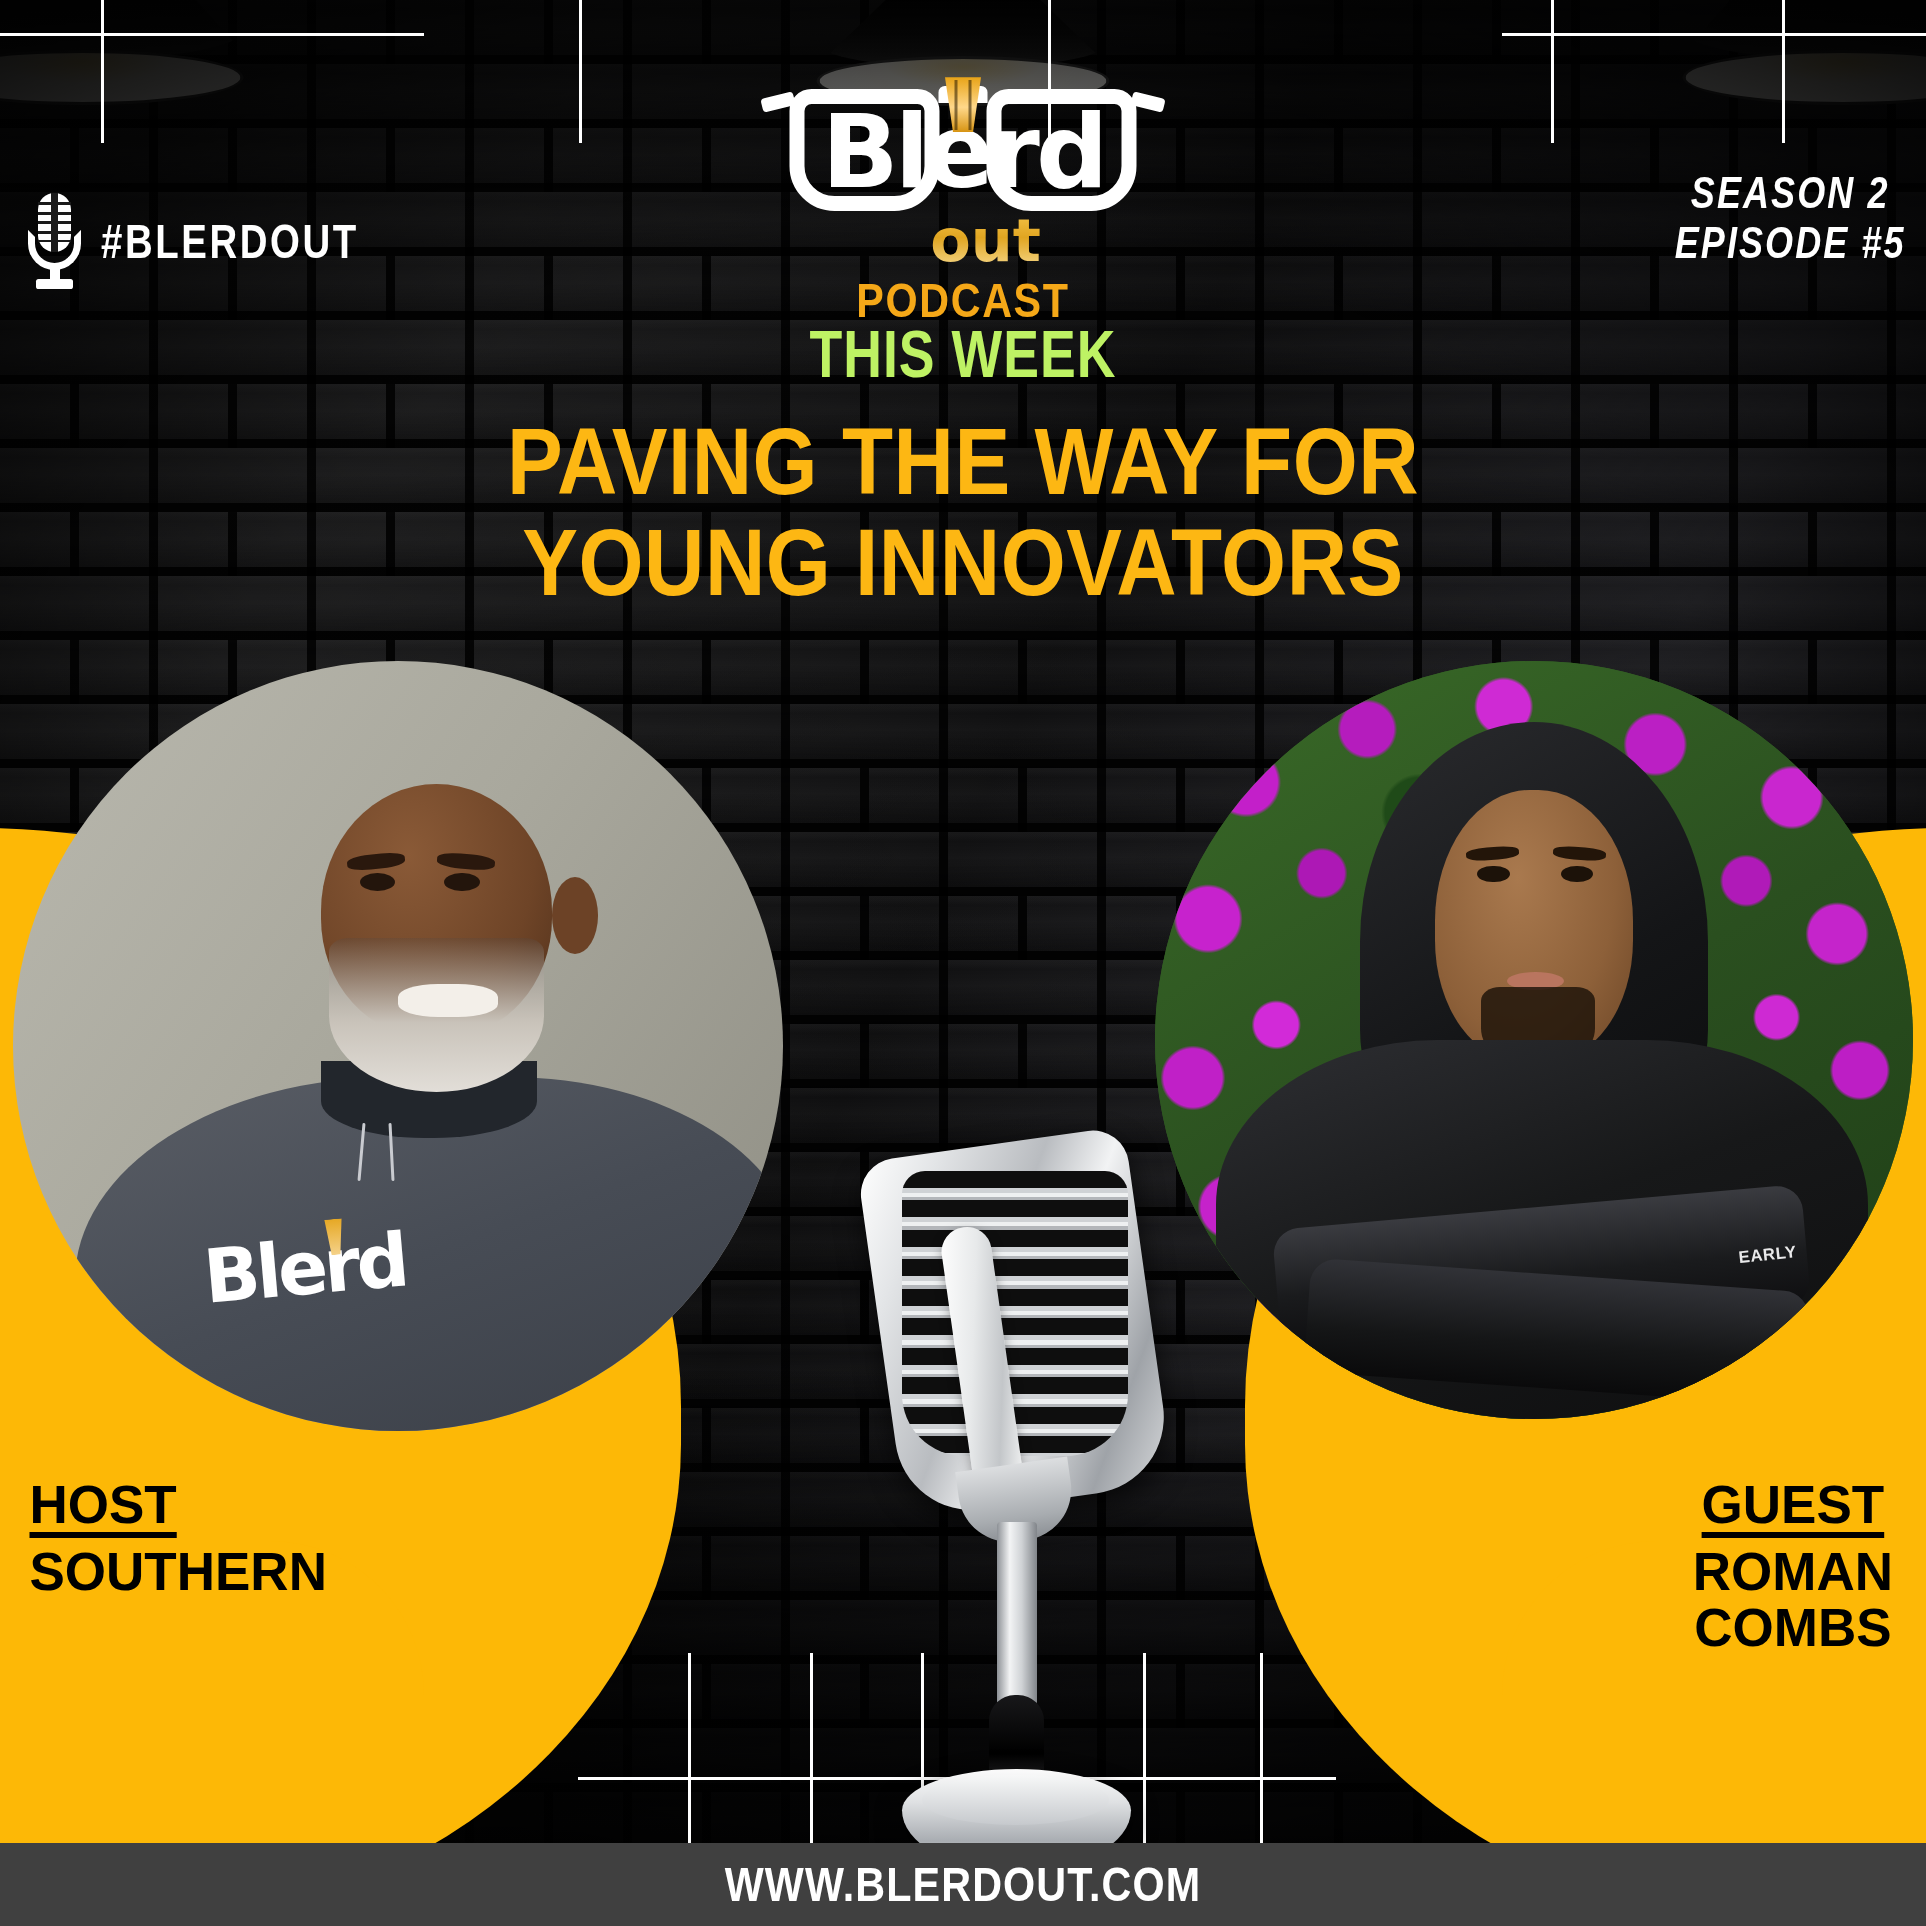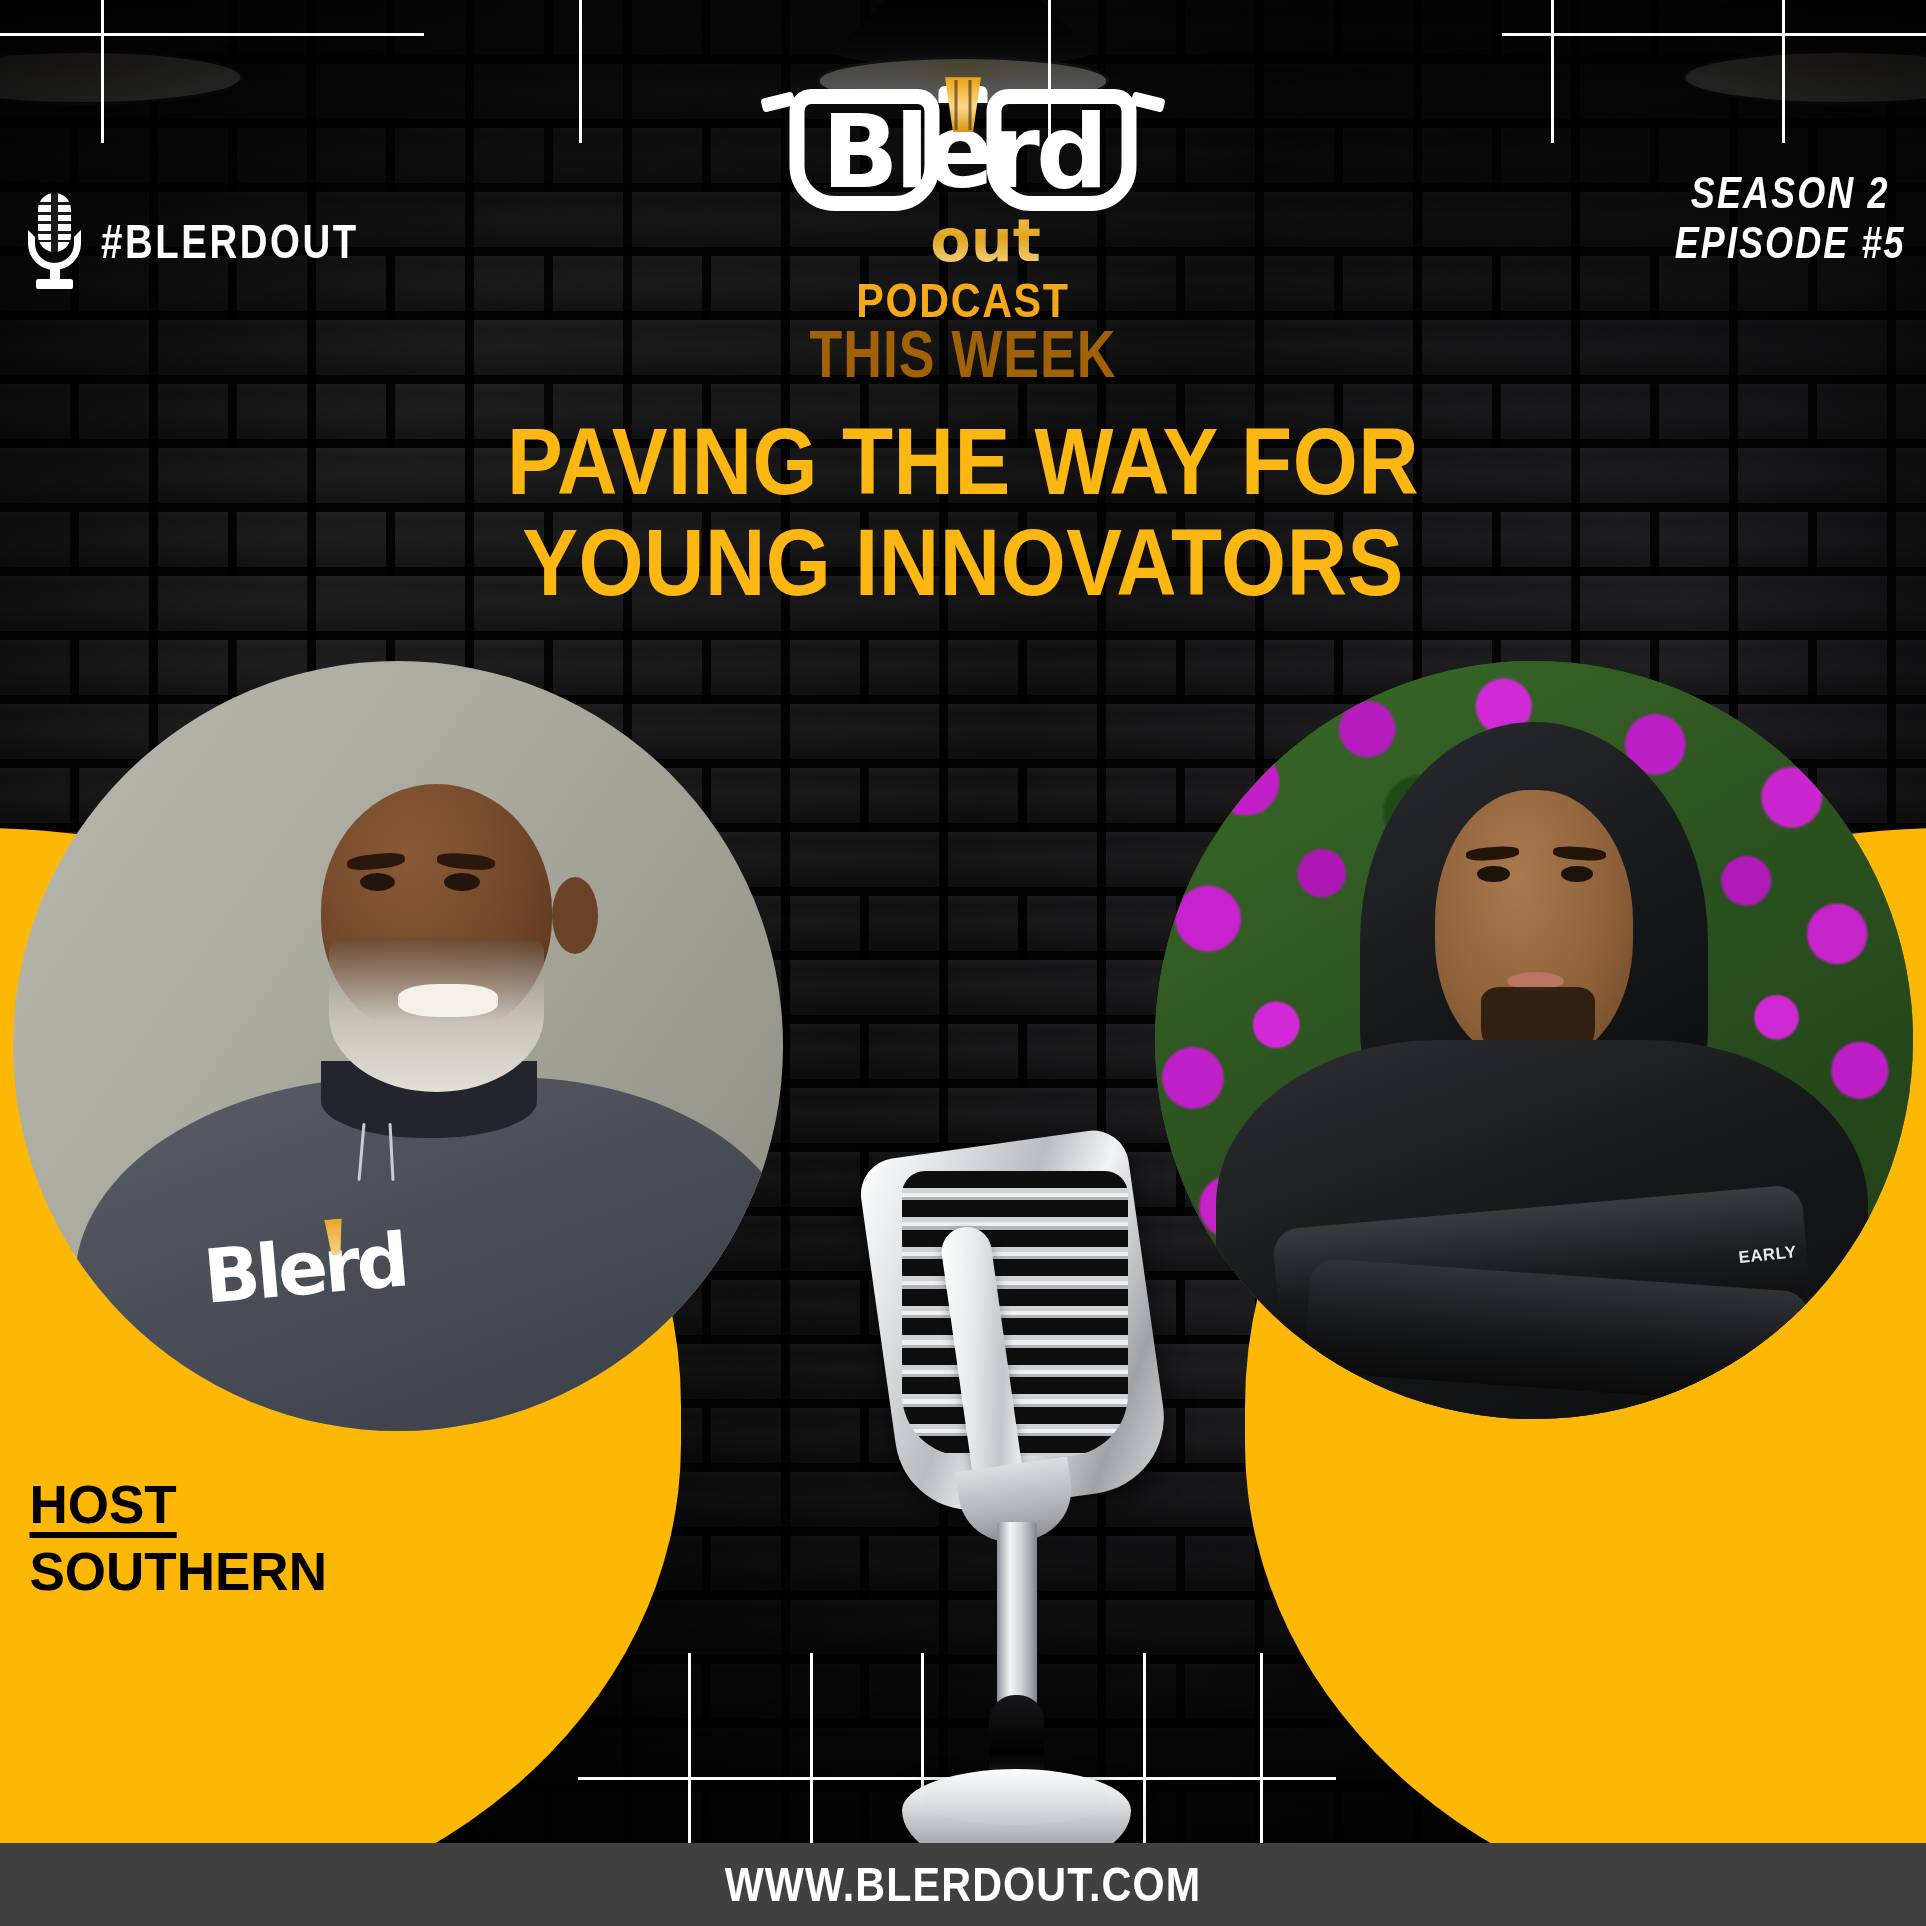--- a/index.html
+++ b/index.html
@@ -159,21 +159,21 @@
   }
   .logo .podcast{
     margin-top:2.6px;color:#f5a818;
     font-size:48px;font-weight:700;letter-spacing:1.9px;
     transform:scaleX(.86);
   }
 
   
   .this-week{
     position:absolute;left:0;right:0;top:315px;text-align:center;
-    color:#a16207;font-size:67px;font-weight:700;letter-spacing:1.3px;
+    color:#bef264;font-size:67px;font-weight:700;letter-spacing:1.3px;
   }
   .this-week span{display:inline-block;transform:scaleX(.80);}
   .ep-title{
     position:absolute;left:0;right:0;top:411px;text-align:center;
     color:#FDB713;font-weight:700;font-size:95px;line-height:1.06;letter-spacing:0.6px;
   }
   .ep-title span{display:block;transform:scaleX(.88);}
 
   
   .blob{position:absolute;background:#FDB806;}
@@ -484,19 +484,24 @@
   <div class="ep-title">
     <span>PAVING THE WAY FOR</span>
     <span>YOUNG INNOVATORS</span>
   </div>
 
   <div class="person-label label-host">
     <span class="role">HOST</span>
     <span class="nm">SOUTHERN</span>
   </div>
 
+  <div class="person-label label-guest">
+    <span class="role">GUEST</span>
+    <span class="nm">ROMAN</span>
+    <span class="nm">COMBS</span>
+  </div>
 
   <div class="footer">
     <span>WWW.BLERDOUT.COM</span>
   </div>
 
 </div>
 
 
 </body></html>

